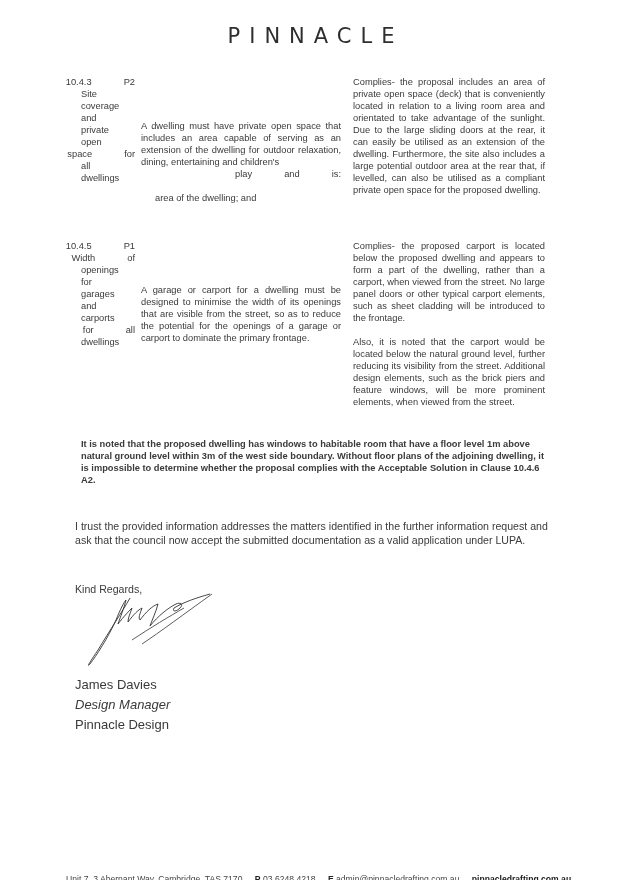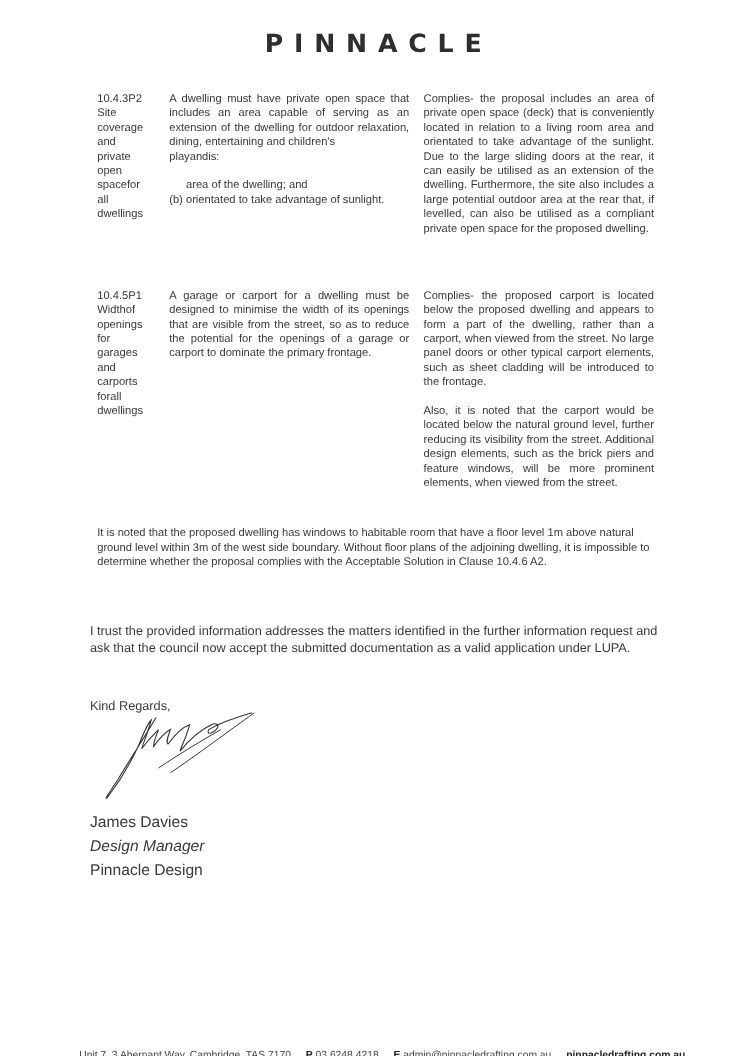--- a/index.html
+++ b/index.html
@@ -3,34 +3,34 @@
   <meta charset="utf-8">
   <style>
     html, body { margin: 0; padding: 0; background: #ffffff; }
     body {
       width: 622px; height: 880px; position: relative; overflow: hidden;
       font-family: "Liberation Sans", "DejaVu Sans", sans-serif;
       color: #3c3c3c;
     }
     .logo {
       position: absolute; top: 24px; left: 0; width: 622px; text-align: center;
-      font-family: "DejaVu Sans", sans-serif; font-weight: 700;
+      font-family: "DejaVu Sans", sans-serif; font-weight: 400;
       font-size: 21px; letter-spacing: 9px; color: #2e2e2e;
       padding-left: 9px; box-sizing: border-box;
     }
     .row { position: absolute; font-size: 9.3px; line-height: 12px; color: #3a3a3a; }
     .col-code { left: 81px; width: 54px; text-align: justify; text-align-last: left; }
-    .col-req { left: 141px; width: 200px; text-align: justify; }
+    .col-req { left: 141px; width: 200px; text-align: justify; margin-top: 44px; }
     .col-resp { left: 353px; width: 192px; text-align: justify; }
-    .jl { display: flex; justify-content: flex-start; }
+    .jl { display: flex; justify-content: flex-end; gap: 32px; }
     .indent { padding-left: 10px; }
     .gap { height: 12px; }
     .note {
       position: absolute; left: 81px; top: 438px; width: 470px;
-      font-size: 9.3px; line-height: 12px; color: #3a3a3a;
+      font-size: 9.3px; line-height: 12px; color: #3a3a3a; font-weight: bold;
     }
     .para {
       position: absolute; left: 75px; width: 480px;
       font-size: 10.6px; line-height: 14px; color: #3a3a3a; margin-top: 16px;
     }
     .sig { position: absolute; left: 80px; top: 590px; width: 140px; height: 80px; }
     .signer { position: absolute; left: 75px; font-size: 13px; color: #3a3a3a; }
     .italic { font-style: italic; }
     .footer {
       position: absolute; top: 842px; left: 66px; font-size: 8.6px; color: #444;
@@ -64,21 +64,20 @@
 </div>
 <div class="row col-req" style="top:76px">
   <div>A dwelling must have private open space that includes an area capable of serving as an extension of the dwelling for outdoor relaxation, dining, entertaining and children's</div>
   <div class="jl">
       <span>play</span>
       <span>and</span>
       <span>is:</span>
     </div>
   <div class="gap"></div>
   <div class="indent" style="padding-left:14px">area of the dwelling; and</div>
-  <div>(b) orientated to take advantage of sunlight.</div>
 </div>
 <div class="row col-resp" style="top:76px">
   <div>Complies- the proposal includes an area of private open space (deck) that is conveniently located in relation to a living room area and orientated to take advantage of the sunlight. Due to the large sliding doors at the rear, it can easily be utilised as an extension of the dwelling. Furthermore, the site also includes a large potential outdoor area at the rear that, if levelled, can also be utilised as a compliant private open space for the proposed dwelling.</div>
 </div>
 
 <div class="row col-code" style="top:240px">
   <div class="jl">
       <span>10.4.5</span>
       <span>P1</span>
     </div>

